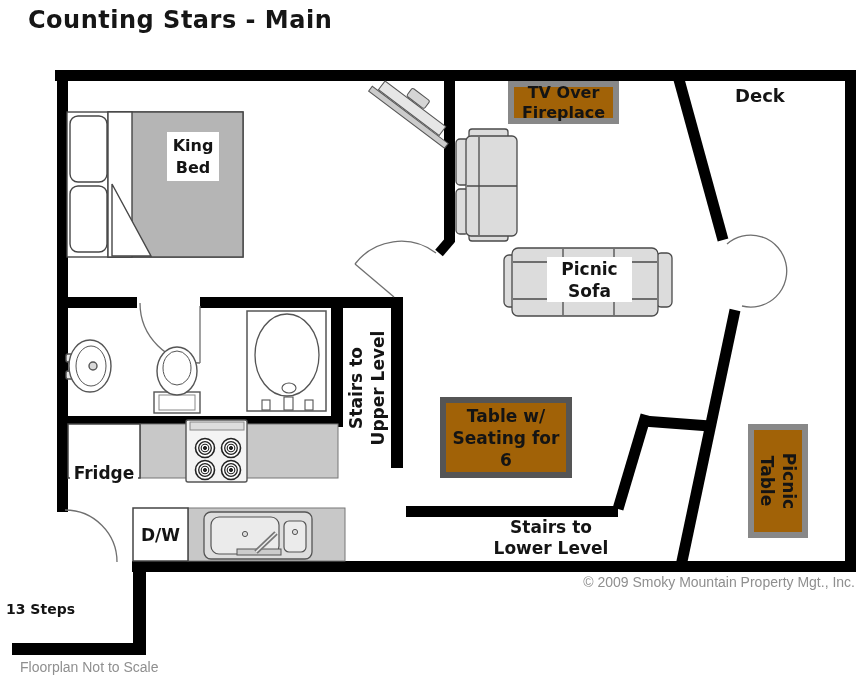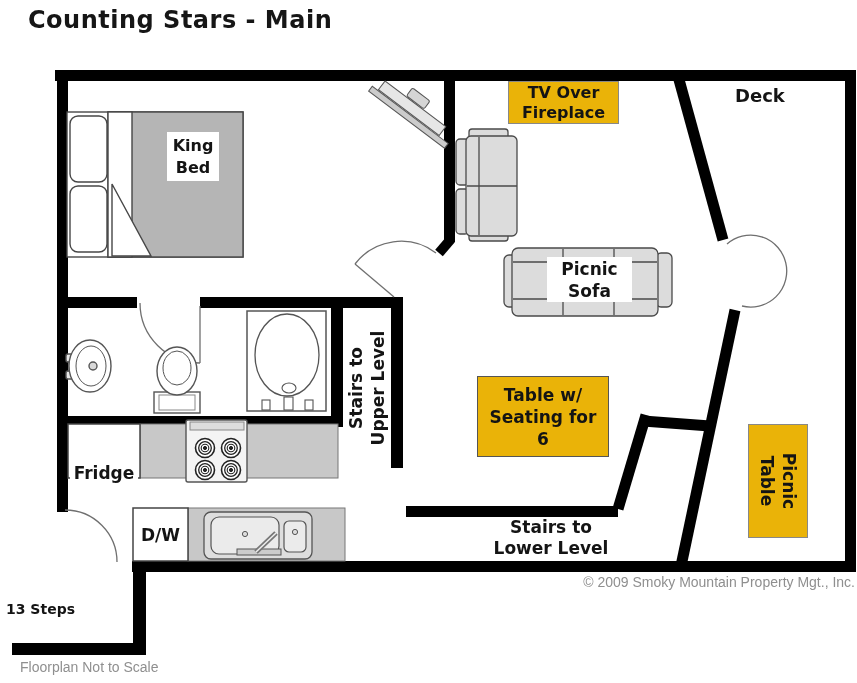--- a/index.html
+++ b/index.html
@@ -1,21 +1,21 @@
 <!DOCTYPE html>
 <html><head>
 <meta charset="utf-8">
 <style>
   html,body{margin:0;padding:0;background:#fff;}
   .canvas{position:relative;width:857px;height:683px;background:#ffffff;overflow:hidden;
           font-family:"DejaVu Sans",sans-serif;}
   svg.plan{position:absolute;left:0;top:0;width:857px;height:683px;}
   .lbl{position:absolute;font-family:"DejaVu Sans",sans-serif;font-weight:bold;color:#141414;
        white-space:pre-line;text-align:center;}
-  .boxed{background:#eab308;border:1px solid #f9a8d4;box-sizing:border-box;
+  .boxed{background:#a16207;border:6px solid #f9a8d4;box-sizing:border-box;
          display:flex;align-items:center;justify-content:center;}
   .whitebg{background:#fff;display:flex;align-items:center;justify-content:center;}
   .rot-ccw{transform:rotate(-90deg);}
   .rot-cw{transform:rotate(90deg);}
   .title{position:absolute;left:28px;top:6px;font-size:24px;font-weight:bold;color:#161616;
          letter-spacing:.5px;}
   .note{position:absolute;font-family:"Liberation Sans",sans-serif;color:#8f8f8f;font-size:14px;
         font-weight:normal;}
 </style>
 </head>
@@ -181,21 +181,21 @@
 Fireplace</div>
 
   <div class="lbl" style="left:735px;top:85px;font-size:18px;">Deck</div>
 
   <div class="lbl whitebg" style="left:547px;top:257px;width:85px;height:45px;font-size:17px;line-height:22px;">Picnic
 Sofa</div>
 
   <div class="lbl rot-ccw" style="left:302px;top:366px;width:130px;height:44px;font-size:17px;line-height:22px;">Stairs to
 Upper Level</div>
 
-  <div class="lbl boxed" style="left:440px;top:376px;width:132px;height:81px;font-size:17px;line-height:22px;border-color:#555;margin-left:37px;">Table w/
+  <div class="lbl boxed" style="left:440px;top:397px;width:132px;height:81px;font-size:17px;line-height:22px;border-color:#555;">Table w/
 Seating for
 6</div>
 
   <div class="boxed" style="position:absolute;left:748px;top:424px;width:60px;height:114px;border-color:#888;"></div>
   <div class="lbl rot-cw" style="left:728px;top:459px;width:100px;height:44px;font-size:17px;line-height:22px;">Picnic
 Table</div>
 
   <div class="lbl" style="left:461px;top:517px;width:180px;height:44px;font-size:17px;line-height:21px;">Stairs to
 Lower Level</div>
 

